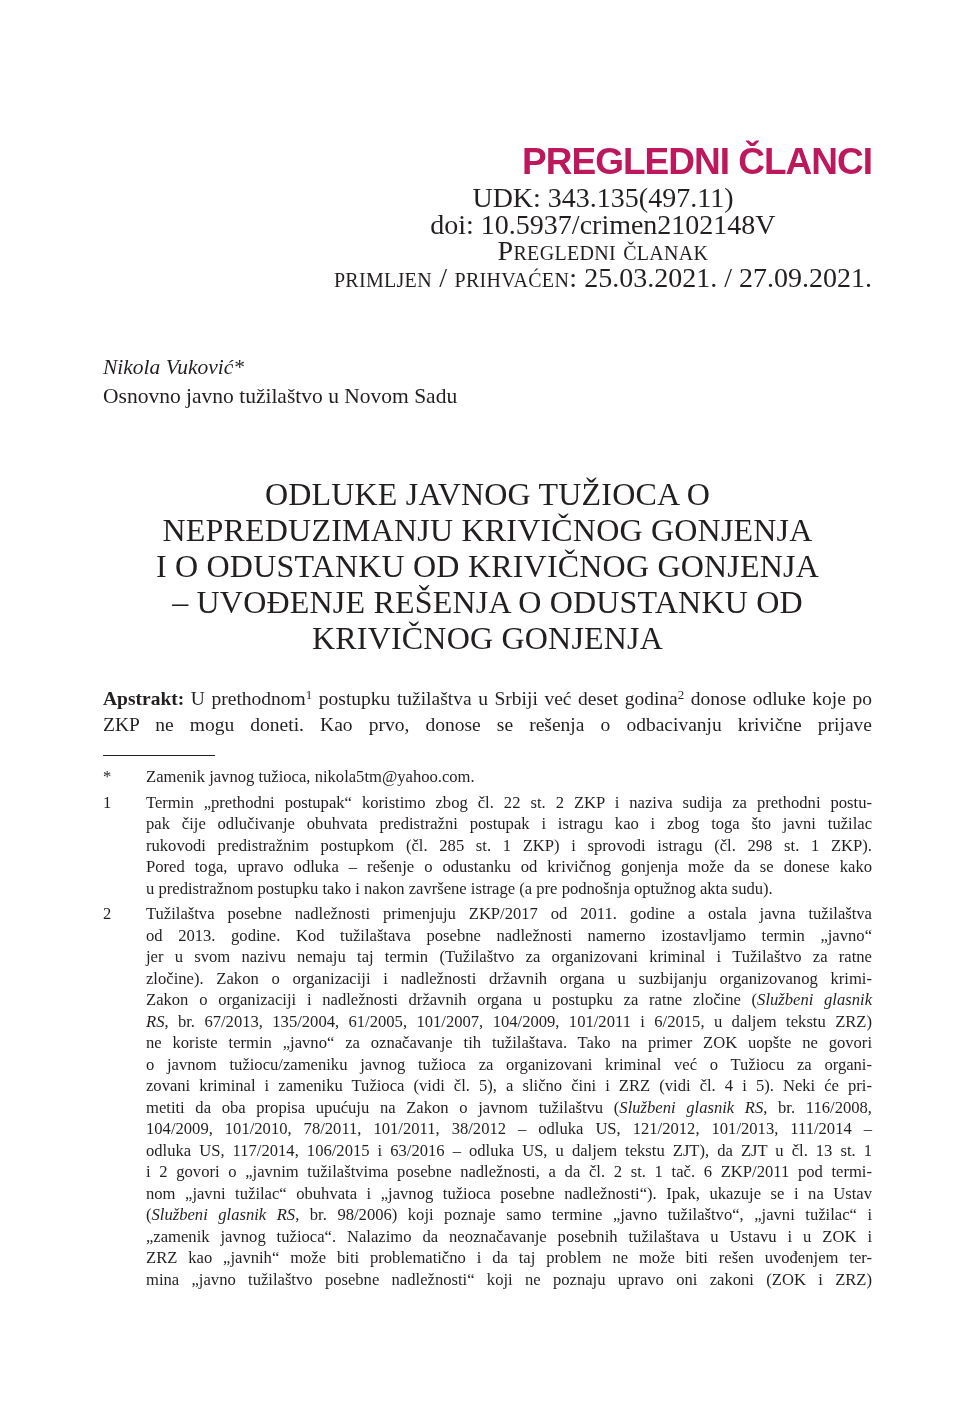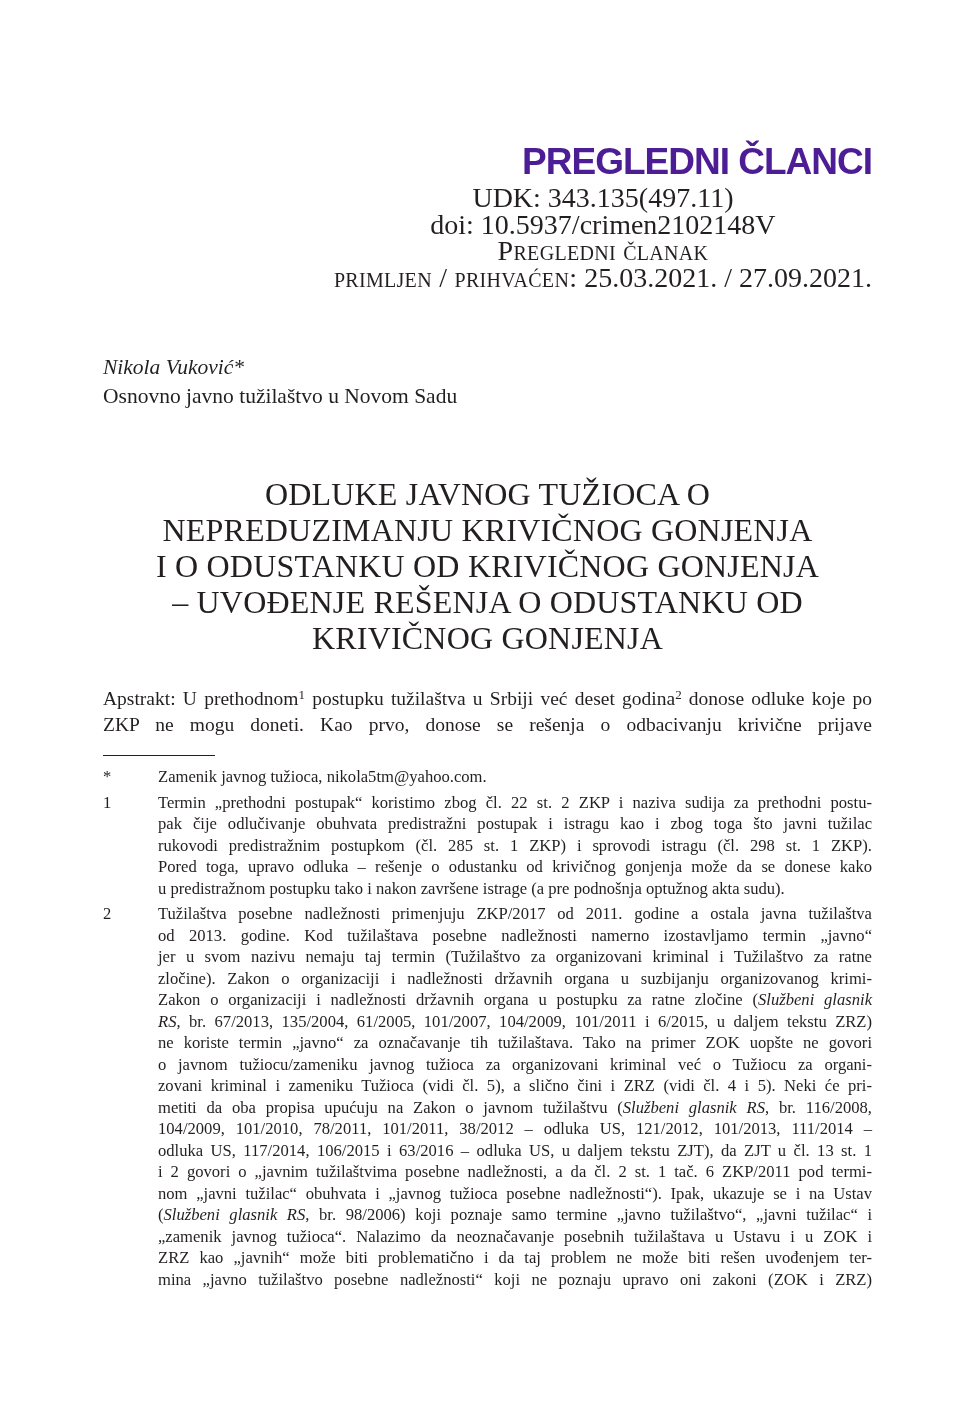--- a/index.html
+++ b/index.html
@@ -23,21 +23,21 @@
   
   .section-heading {
     position: absolute;
     right: 103px;
     top: 140px;
     font-family: "Liberation Sans", "DejaVu Sans", sans-serif;
     font-weight: bold;
     font-size: 37px;
     letter-spacing: -1px;
     line-height: 44px;
-    color: #4c1d95;
+    color: #be185d;
     text-align: right;
     white-space: nowrap;
   }
   .meta-block {
     position: absolute;
     right: 103px;
     top: 185px;
     text-align: center;
     font-size: 28px;
     line-height: 26.5px;
@@ -78,21 +78,21 @@
     position: absolute;
     left: 103px;
     width: 769px;
     top: 686px;
     font-size: 19.5px;
     line-height: 26px;
     text-align: justify;
     text-align-last: justify;
     margin: 0;
   }
-  .abstract .label { font-weight: normal; }
+  .abstract .label { font-weight: bold; }
   .abstract sup { font-size: 13px; line-height: 0; vertical-align: 6px; }
 
   
   .footnote-rule {
     position: absolute;
     left: 103px;
     top: 755px;
     width: 112px;
     height: 0;
     border-top: 1.3px solid #231f20;
@@ -111,21 +111,20 @@
     display: flex;
     margin-bottom: 4px;
   }
   .fn-mark {
     width: 43px;
     flex: 0 0 43px;
   }
   .fn-text {
     flex: 1;
     text-align: justify;
-    margin-left: 12px;
   }
   .fn-text .ln { display: block; text-align: justify; text-align-last: justify; white-space: nowrap; }
   .fn-text .ln.last { text-align-last: left; }
   em { font-style: italic; }
 </style>
 </head>
 <body>
 
 <div class="page">
 

